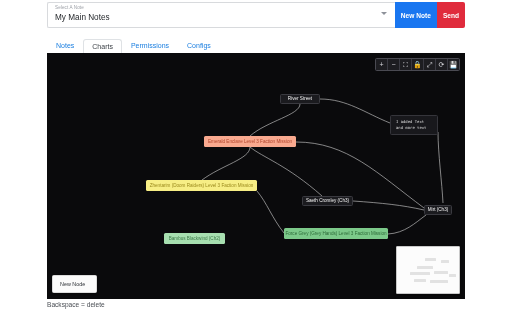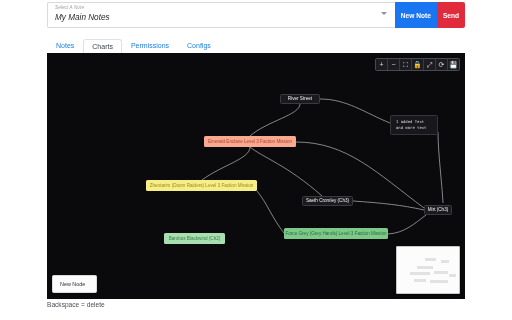--- a/index.html
+++ b/index.html
@@ -12,21 +12,21 @@
 
   
   .topbar{
     position:absolute;left:47px;top:2px;width:418px;height:26px;
     display:flex;align-items:stretch;
   }
   .select-field{
     flex:1;position:relative;background:#fff;
     border:1px solid #d8dadd;border-right:none;
     border-radius:2px 0 0 2px;
-    padding:2px 6px 12px 7px;box-sizing:border-box;font-style:italic;
+    padding:2px 6px 12px 7px;box-sizing:border-box;
   }
   .select-label{
     font-size:4.6px;color:#9b9fa6;letter-spacing:.1px;line-height:6px;
   }
   .select-value{
     font-size:8.2px;color:#25282c;line-height:11px;margin-top:1px;
   }
   .chevron{
     position:absolute;right:8px;top:9px;width:0;height:0;
     border-left:3.2px solid transparent;border-right:3.2px solid transparent;

